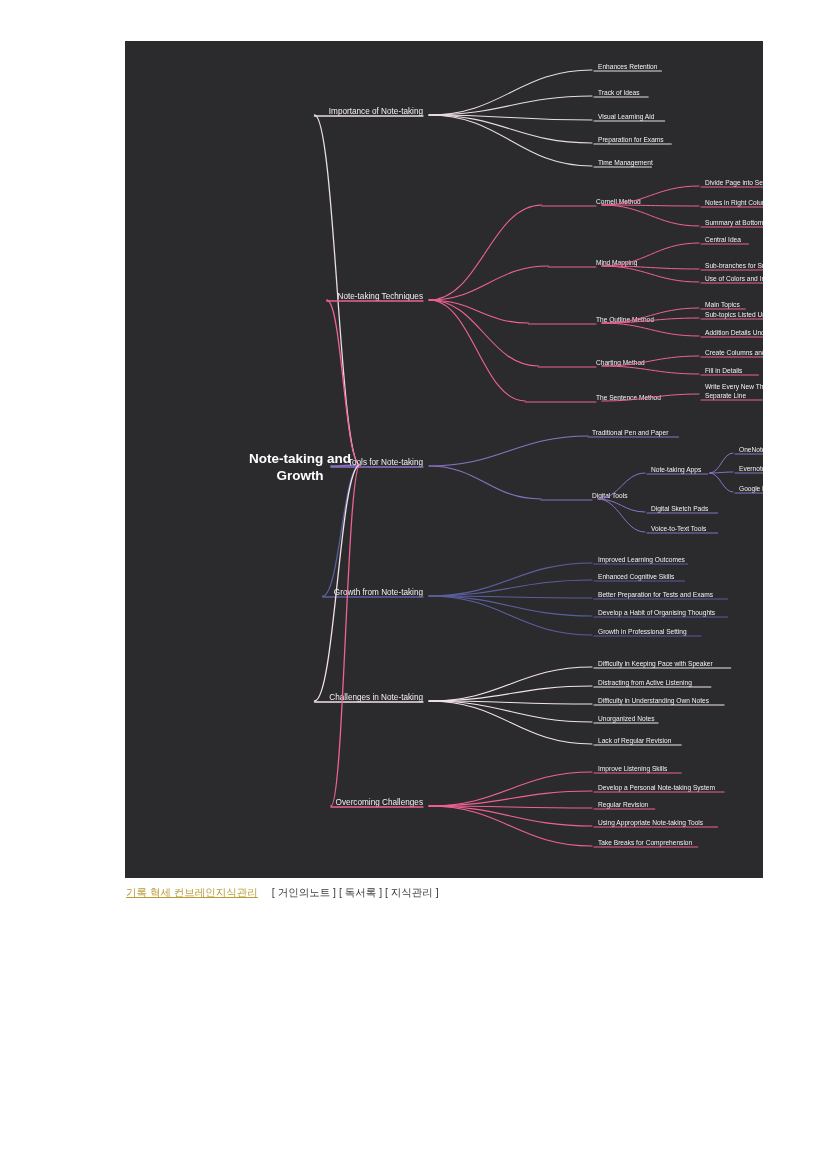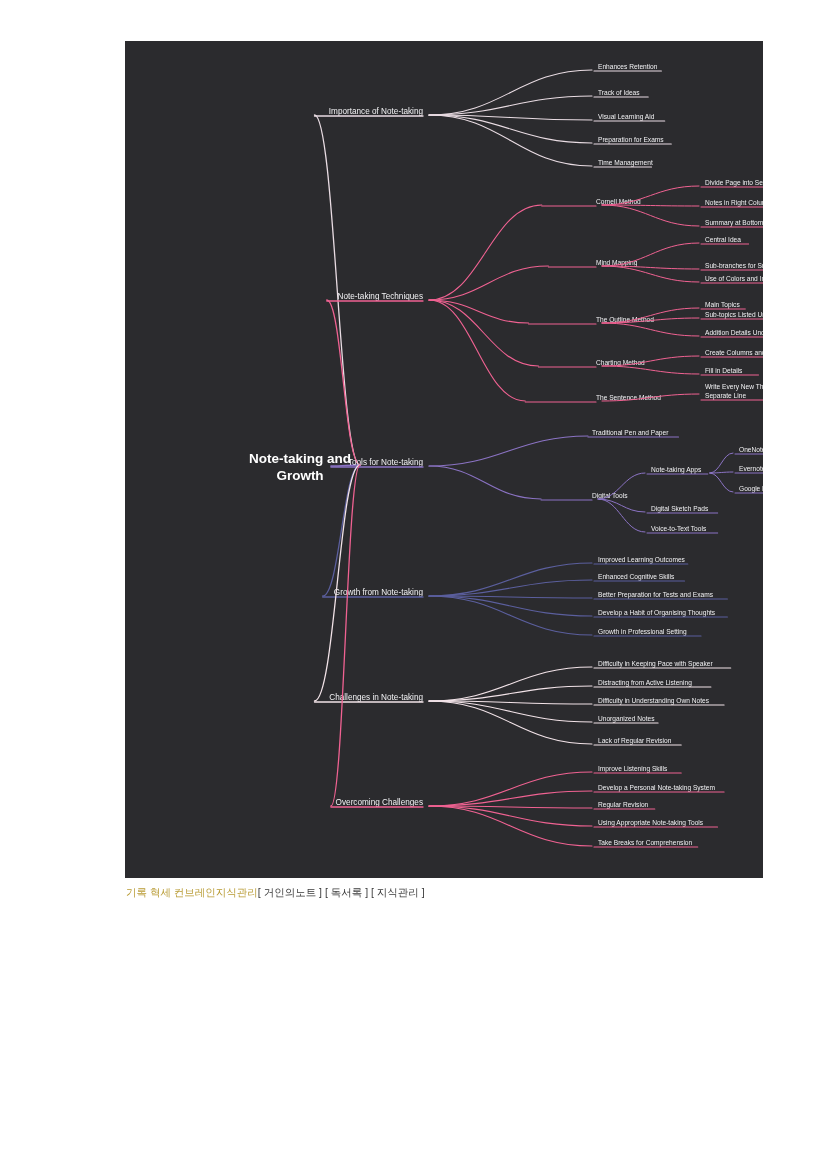--- a/index.html
+++ b/index.html
@@ -6,22 +6,22 @@
   body{width:819px;height:1158px;font-family:"Liberation Sans",sans-serif;position:relative;overflow:hidden;}
   #canvas{position:absolute;left:125px;top:41px;width:638px;height:837px;background:#2b2b2e;}
   #canvas svg{display:block;width:638px;height:837px;}
   .lbl{fill:#f2f2f4;font-family:"Liberation Sans",sans-serif;dominant-baseline:middle;}
   .root-lbl{font-size:13.5px;font-weight:bold;fill:#ffffff;text-anchor:middle;}
   .branch-lbl{font-size:8.2px;text-anchor:end;}
   .sub-lbl{font-size:6.6px;text-anchor:start;}
   .leaf-lbl{font-size:6.6px;text-anchor:start;}
   .edge{fill:none;stroke-linecap:round;}
   #footer{position:absolute;left:126px;top:886px;font-size:10.5px;color:#2b2b2e;white-space:nowrap;}
-  #footer .lnk{color:#b89b34;cursor:pointer;}
-  #footer .tags{color:#3a3a3a;margin-left:0;}
+  #footer .lnk{color:#b89b34;text-decoration:underline;cursor:pointer;}
+  #footer .tags{color:#3a3a3a;margin-left:14px;}
 </style>
 </head>
 <body>
 
 <div id="canvas">
   <svg id="map" viewBox="0 0 638 837">
       <text x="175" y="418" class="lbl root-lbl"><tspan x="175" dy="0">Note-taking and</tspan><tspan x="175" dy="17">Growth</tspan></text>
       <path d="M235,424 C214.525,424 209.975,74 189.5,74" class="edge" stroke="#e9dce3" stroke-width="1.3"></path>
       <text x="298" y="71" class="lbl branch-lbl">Importance of Note-taking</text>
       <path d="M189.5,75 L298,75" class="edge" stroke="#e9dce3" stroke-width="1.3"></path>

